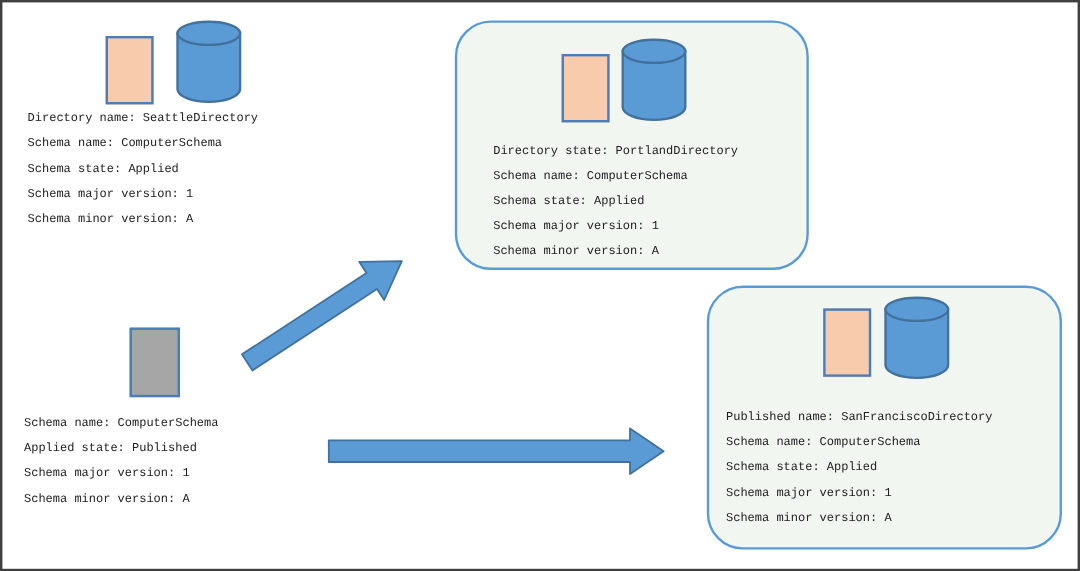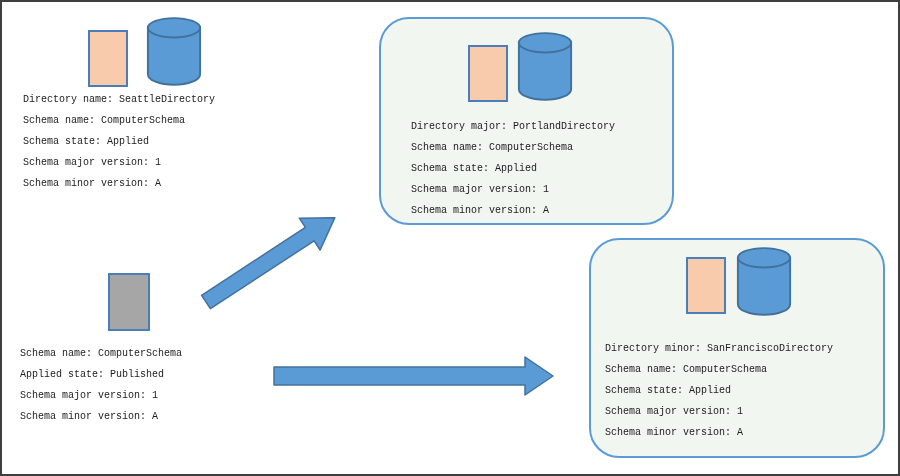--- a/index.html
+++ b/index.html
@@ -79,36 +79,36 @@
     </div>
   </div>
 
   <div class="dir-box" style="left:377px;top:15px;width:295px;height:208px;">
     <div class="schema-rect" style="left:87px;top:26px;width:40px;height:57px;"></div>
     <svg class="cylinder" style="left:135px;top:11px;" width="58" height="72" viewBox="0 0 60 74">
       <path class="cyl-body" d="M3 13 L3 61 A27 11 0 0 0 57 61 L57 13 Z"></path>
       <ellipse class="cyl-top" cx="30" cy="13" rx="27" ry="10"></ellipse>
     </svg>
     <div class="textblock" style="left:30px;top:97px;">
-      <p>Directory major: PortlandDirectory</p>
+      <p>Directory state: PortlandDirectory</p>
       <p>Schema name: ComputerSchema</p>
       <p>Schema state: Applied</p>
       <p>Schema major version: 1</p>
       <p>Schema minor version: A</p>
     </div>
   </div>
 
   <div class="dir-box" style="left:587px;top:236px;width:296px;height:220px;">
     <div class="schema-rect" style="left:95px;top:17px;width:40px;height:57px;"></div>
     <svg class="cylinder" style="left:144px;top:5px;" width="58" height="72" viewBox="0 0 60 74">
       <path class="cyl-body" d="M3 13 L3 61 A27 11 0 0 0 57 61 L57 13 Z"></path>
       <ellipse class="cyl-top" cx="30" cy="13" rx="27" ry="10"></ellipse>
     </svg>
     <div class="textblock" style="left:14px;top:98px;">
-      <p>Directory minor: SanFranciscoDirectory</p>
+      <p>Published name: SanFranciscoDirectory</p>
       <p>Schema name: ComputerSchema</p>
       <p>Schema state: Applied</p>
       <p>Schema major version: 1</p>
       <p>Schema minor version: A</p>
     </div>
   </div>
 
   <svg class="arrows" width="900" height="476" viewBox="0 0 900 476">
     <g transform="translate(204,300) rotate(-33.2)">
       <path d="M0,-8 L124,-8 L124,-19 L154,0 L124,19 L124,8 L0,8 Z"></path>

